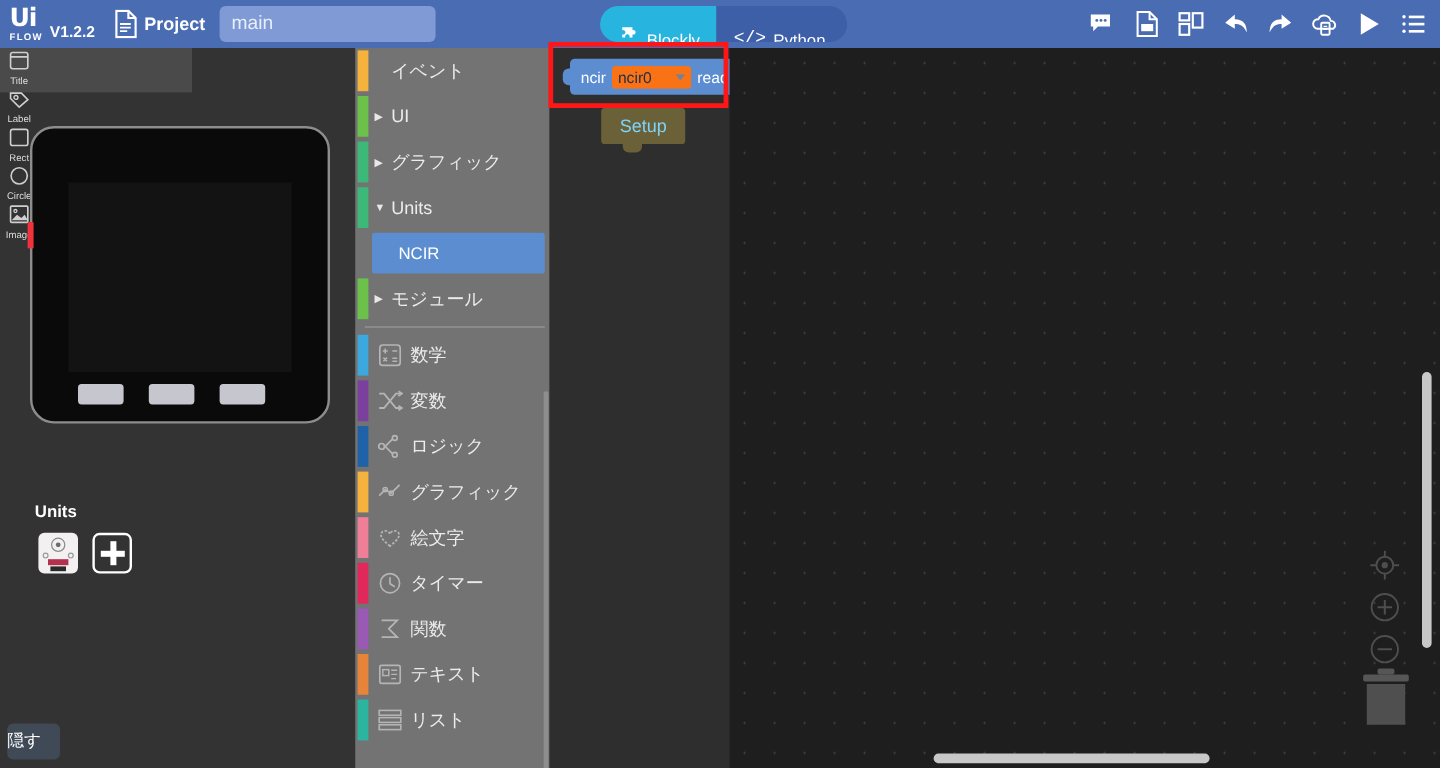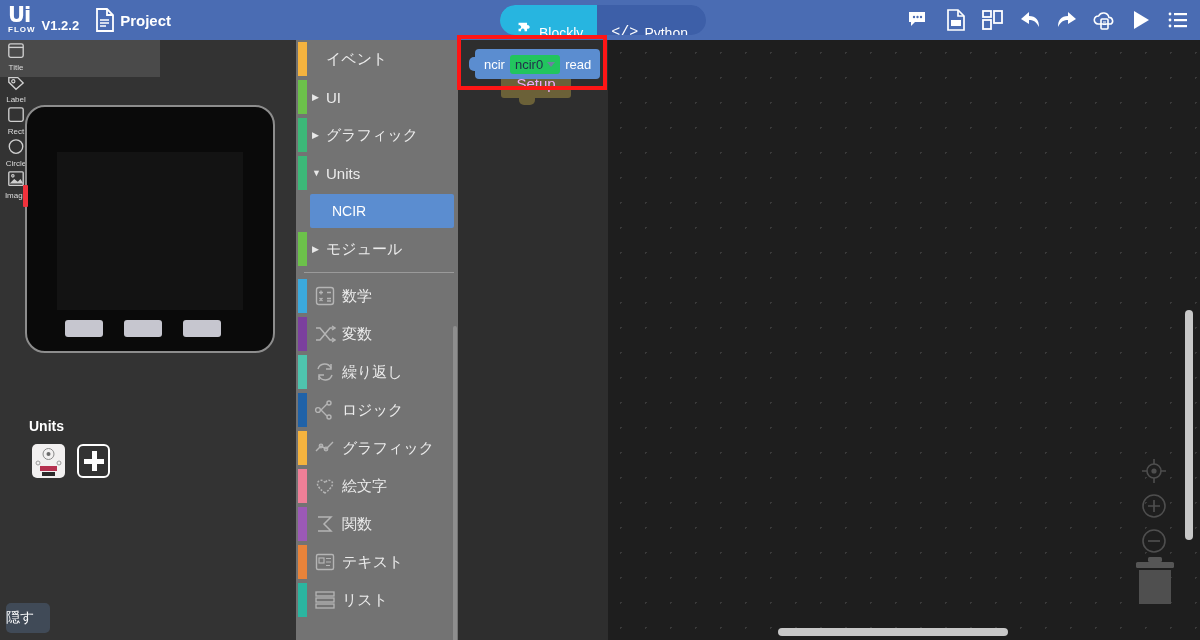--- a/index.html
+++ b/index.html
@@ -160,45 +160,45 @@
     background: #8e8e8e; border-radius: 2px;
   }
 
   
   .flyout {
     position: absolute; top: 40px; left: 458px;
     width: 150px; height: 600px;
     background: #2e2e2e;
   }
   .setup-block {
-    position: absolute; left: 43px; top: 28px;
+    position: absolute; left: 43px; top: 50px;
     width: 70px; height: 30px; background: #6b6138;
-    border-radius: 3px; color: #f0abfc; font-size: 15px;
+    border-radius: 3px; color: #7dd3fc; font-size: 15px;
     display: flex; align-items: center; justify-content: center;
   }
   .setup-block:after {
     content:''; position: absolute; bottom: -7px; left: 18px;
     width: 16px; height: 8px; background: #6b6138;
     border-radius: 0 0 5px 5px;
   }
   .ncir-block {
     position: absolute; left: 17px; top: 9px;
     height: 30px; background: #5b8dd0; border-radius: 4px;
     display: flex; align-items: center; padding: 0 9px;
     cursor: pointer;
   }
   .ncir-block:before {
     content:''; position: absolute; left: -6px; top: 8px;
     width: 8px; height: 14px; background: #5b8dd0;
     border-radius: 5px 0 0 5px;
   }
   .blk-txt { color: #fff; font-size: 13px; }
   .blk-dd {
-    display: flex; align-items: center; gap: 4px;
-    background: #22c55e; border-radius: 3px;
+    display: flex; align-items: center; gap: 20px;
+    background: #f97316; border-radius: 3px;
     padding: 2px 5px; margin: 0 5px;
   }
   .blk-dd-txt { color: #22304a; font-size: 13px; }
   .blk-dd-arr {
     width: 0; height: 0; border-left: 4px solid transparent;
     border-right: 4px solid transparent; border-top: 5px solid #6d82a0;
   }
   .highlight-box {
     position: absolute; left: 457px; top: 35px;
     width: 150px; height: 55px;
@@ -243,20 +243,21 @@
 
     <div class="proj-group">
       <span class="doc-icon">
         <svg viewBox="0 0 20 24" width="20" height="24">
           <path d="M2 1 h10 l6 6 v16 h-16 z" fill="none" stroke="#fff" stroke-width="1.8"></path>
           <path d="M12 1 v6 h6" fill="none" stroke="#fff" stroke-width="1.8"></path>
           <path d="M5 12 h9 M5 15 h9 M5 18 h6" stroke="#fff" stroke-width="1.5"></path>
         </svg>
       </span>
       <span class="proj-label">Project</span>
+      <input class="proj-input" value="main" style="">
     </div>
 
     <div class="mode-tabs">
       <div class="tab tab-blockly">
         <span>
           <svg viewBox="0 0 20 20" width="17" height="17">
             <path d="M7 2h6v3a2.2 2.2 0 1 1 0 4v3h-3a2.2 2.2 0 1 0-4 0H3V9a2.2 2.2 0 1 0 0-4V2z" fill="#fff"></path>
           </svg>
         </span>
         <span>Blockly</span>
@@ -454,31 +455,20 @@
       <span class="cat-color" style="background:#7b3f9e"></span>
       <span class="cat-ico">
         <svg viewBox="0 0 22 22" width="22" height="22">
           <path d="M2 5 h4 l10 12 h4 M2 17 h4 L16 5 h4" fill="none" stroke="#b5b5b5" stroke-width="1.5"></path>
           <path d="M18 3 l3 2 -3 2 M18 15 l3 2 -3 2" fill="none" stroke="#b5b5b5" stroke-width="1.4"></path>
         </svg>
       </span>
       <span class="cat-label">変数</span>
     </div>
 
-    <div class="cat-row">
-      <span class="cat-color" style="background:#4ec4ae"></span>
-      <span class="cat-ico">
-        <svg viewBox="0 0 22 22" width="22" height="22">
-          <path d="M4 8a7 7 0 0 1 13-1" fill="none" stroke="#b5b5b5" stroke-width="1.5"></path>
-          <path d="M18 14a7 7 0 0 1-13 1" fill="none" stroke="#b5b5b5" stroke-width="1.5"></path>
-          <path d="M17 3v5h-5 M5 19v-5h5" fill="none" stroke="#b5b5b5" stroke-width="1.5"></path>
-        </svg>
-      </span>
-      <span class="cat-label">繰り返し</span>
-    </div>
 
     <div class="cat-row">
       <span class="cat-color" style="background:#1f62a8"></span>
       <span class="cat-ico">
         <svg viewBox="0 0 22 22" width="22" height="22">
           <circle cx="4" cy="11" r="2.4" fill="none" stroke="#b5b5b5" stroke-width="1.4"></circle>
           <path d="M7 11 L13 5 M7 11 L13 17" fill="none" stroke="#b5b5b5" stroke-width="1.4"></path>
           <circle cx="15" cy="4" r="2" fill="none" stroke="#b5b5b5" stroke-width="1.4"></circle>
           <circle cx="15" cy="18" r="2" fill="none" stroke="#b5b5b5" stroke-width="1.4"></circle>
         </svg>
@@ -501,20 +491,30 @@
     <div class="cat-row">
       <span class="cat-color" style="background:#ef7f97"></span>
       <span class="cat-ico">
         <svg viewBox="0 0 22 22" width="22" height="22">
           <path d="M11 18 C3 12 2 8 5 6 C8 4 11 7 11 8 C11 7 14 4 17 6 C20 8 19 12 11 18z" fill="none" stroke="#b5b5b5" stroke-width="1.5" stroke-dasharray="2 1.4"></path>
         </svg>
       </span>
       <span class="cat-label">絵文字</span>
     </div>
 
+    <div class="cat-row">
+      <span class="cat-color" style="background:#e2275b"></span>
+      <span class="cat-ico">
+        <svg viewBox="0 0 22 22" width="22" height="22">
+          <circle cx="11" cy="11" r="8" fill="none" stroke="#b5b5b5" stroke-width="1.4"></circle>
+          <path d="M11 6 v5.5 l4 2.5" fill="none" stroke="#b5b5b5" stroke-width="1.4"></path>
+        </svg>
+      </span>
+      <span class="cat-label">タイマー</span>
+    </div>
 
     <div class="cat-row">
       <span class="cat-color" style="background:#9b59b6"></span>
       <span class="cat-ico">
         <svg viewBox="0 0 22 22" width="22" height="22">
           <path d="M4 4 h13 l-7 7 7 7 h-13" fill="none" stroke="#b5b5b5" stroke-width="1.5"></path>
         </svg>
       </span>
       <span class="cat-label">関数</span>
     </div>

